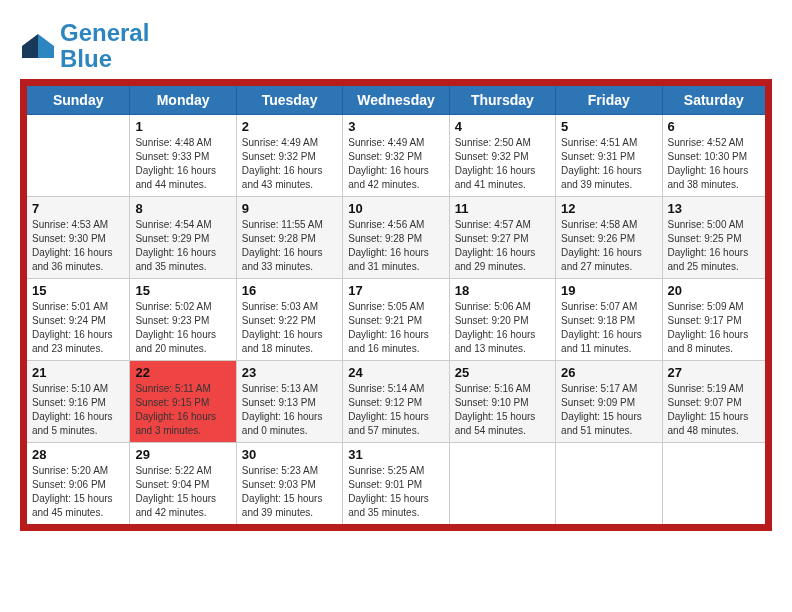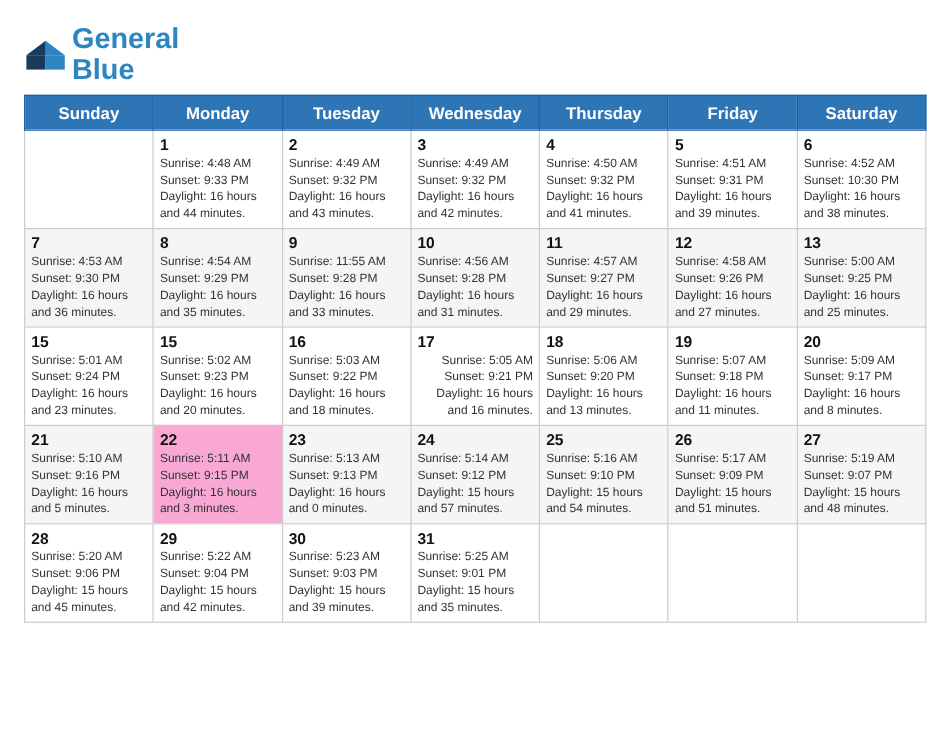--- a/index.html
+++ b/index.html
@@ -44,21 +44,21 @@
       line-height: 1;
     }
     .location {
       font-size: 16px;
       color: #333;
       font-weight: bold;
     }
     .calendar {
       width: 100%;
       border-collapse: collapse;
-      border: 1px solid #b91c1c;
+      border: 7px solid #b91c1c;
     }
     .calendar th {
       background-color: #2e75b6;
       color: #fff;
       text-align: center;
       padding: 6px 4px;
       font-size: 14px;
       font-weight: bold;
       border: 1px solid #2060a0;
     }
@@ -145,21 +145,21 @@
         </td>
         <td>
           <span class="day-num">3</span>
           <div class="day-info" style="white-space: pre-line;">Sunrise: 4:49 AM
 Sunset: 9:32 PM
 Daylight: 16 hours
 and 42 minutes.</div>
         </td>
         <td>
           <span class="day-num">4</span>
-          <div class="day-info" style="white-space: pre-line;">Sunrise: 4:50 AM
+          <div class="day-info" style="white-space: pre-line;">Sunrise: 2:50 AM
 Sunset: 9:32 PM
 Daylight: 16 hours
 and 41 minutes.</div>
         </td>
         <td>
           <span class="day-num">5</span>
           <div class="day-info" style="white-space: pre-line;">Sunrise: 4:51 AM
 Sunset: 9:31 PM
 Daylight: 16 hours
 and 39 minutes.</div>
@@ -240,21 +240,21 @@
         </td>
         <td>
           <span class="day-num">16</span>
           <div class="day-info" style="white-space: pre-line;">Sunrise: 5:03 AM
 Sunset: 9:22 PM
 Daylight: 16 hours
 and 18 minutes.</div>
         </td>
         <td>
           <span class="day-num">17</span>
-          <div class="day-info" style="white-space: pre-line; text-align: right;">Sunrise: 5:05 AM
+          <div class="day-info" style="white-space: pre-line;">Sunrise: 5:05 AM
 Sunset: 9:21 PM
 Daylight: 16 hours
 and 16 minutes.</div>
         </td>
         <td>
           <span class="day-num">18</span>
           <div class="day-info" style="white-space: pre-line;">Sunrise: 5:06 AM
 Sunset: 9:20 PM
 Daylight: 16 hours
 and 13 minutes.</div>
@@ -275,21 +275,21 @@
         </td>
       </tr>
       <tr>
         <td style="background-color: rgb(245, 245, 245);">
           <span class="day-num">21</span>
           <div class="day-info" style="white-space: pre-line;">Sunrise: 5:10 AM
 Sunset: 9:16 PM
 Daylight: 16 hours
 and 5 minutes.</div>
         </td>
-        <td style="background-color: #f9a8d4;">
+        <td style="background-color: #ef4444;">
           <span class="day-num">22</span>
           <div class="day-info" style="white-space: pre-line;">Sunrise: 5:11 AM
 Sunset: 9:15 PM
 Daylight: 16 hours
 and 3 minutes.</div>
         </td>
         <td style="background-color: rgb(245, 245, 245);">
           <span class="day-num">23</span>
           <div class="day-info" style="white-space: pre-line;">Sunrise: 5:13 AM
 Sunset: 9:13 PM

